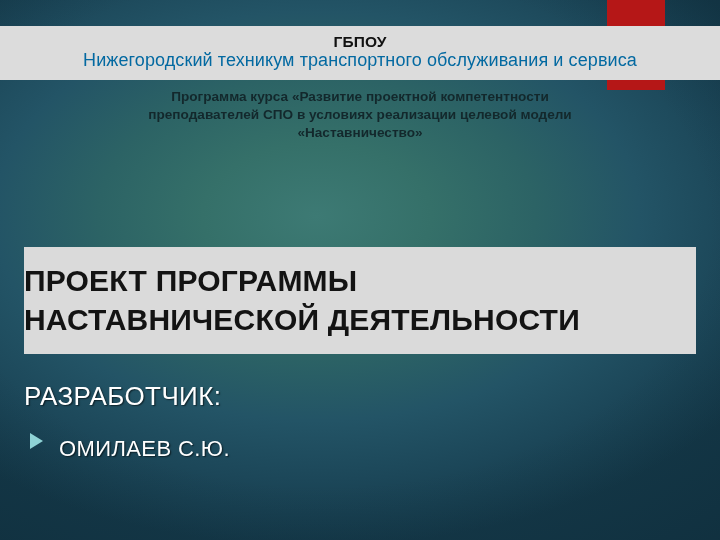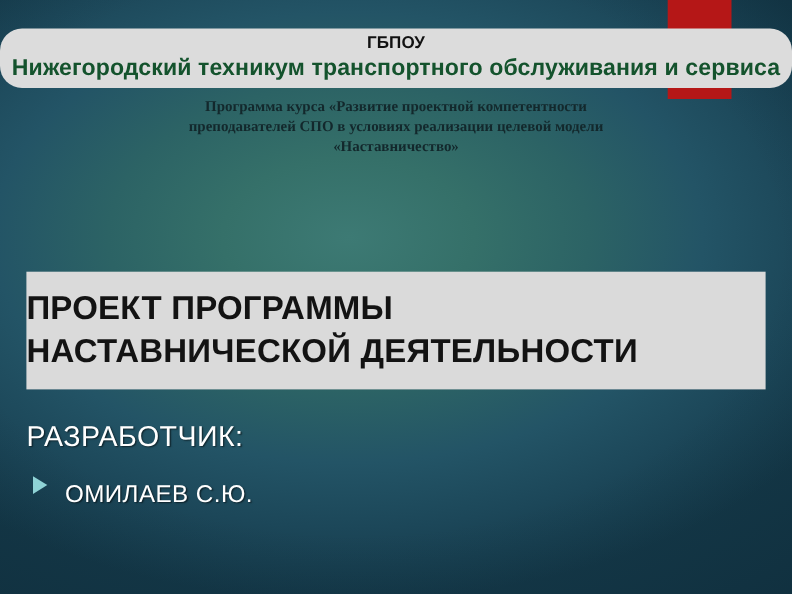--- a/index.html
+++ b/index.html
@@ -54,52 +54,50 @@
     left: 0;
     top: 26px;
     width: 720px;
     height: 54px;
     background: #dcdcdc;
     z-index: 2;
     display: flex;
     flex-direction: column;
     align-items: center;
     justify-content: center;
-    border-radius: 20px;
   }
   .header-line1 {
     color: #111111;
     font-size: 15.5px;
     font-weight: bold;
     line-height: 1.06;
     letter-spacing: 0.1px;
     white-space: nowrap;
   }
   .header-line2 {
-    color: #14532d;
-    font-size: 21px;
-    font-weight: bold;
+    color: #0369a1;
+    font-size: 18px;
+    font-weight: normal;
     line-height: 1.2;
     letter-spacing: 0.1px;
     white-space: nowrap;
   }
 
   
   .subtitle {
     position: absolute;
     left: 55px;
     top: 88px;
     width: 610px;
     z-index: 3;
     text-align: center;
     color: #13282c;
     font-size: 13.6px;
     font-weight: bold;
     line-height: 1.32;
-    font-family: Liberation Serif, serif;
   }
   .subtitle div { white-space: nowrap; }
 
   
   .title-box {
     position: absolute;
     left: 24px;
     top: 247px;
     width: 672px;
     height: 107px;

